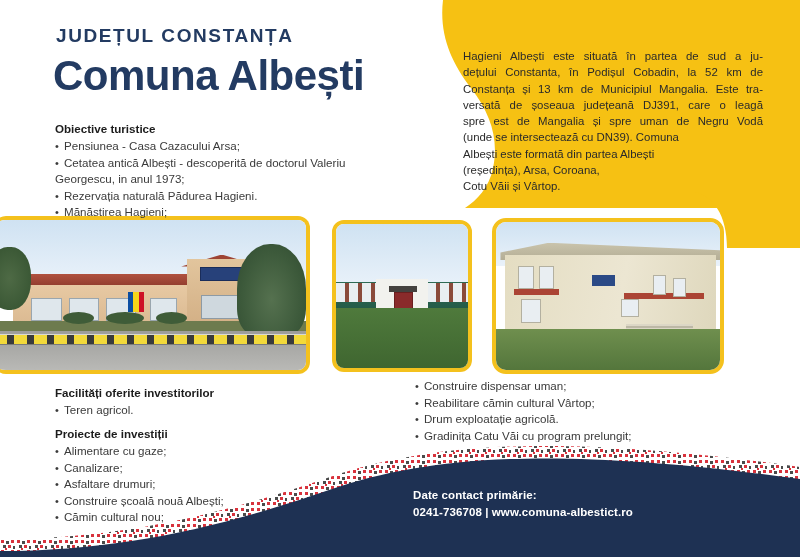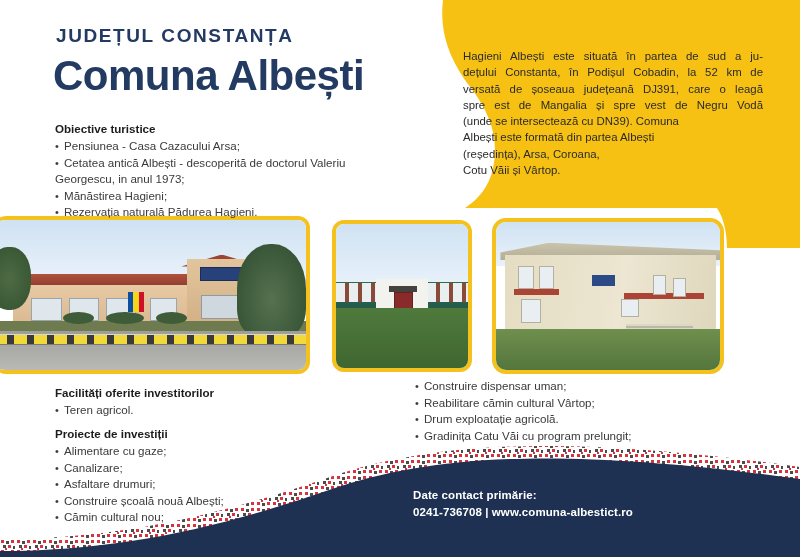--- a/index.html
+++ b/index.html
@@ -156,36 +156,37 @@
              L 405,0 Z" fill="#f6c113"></path>
     <path d="M 300,185 L 405,185 L 405,248 L 332,248 C 332,215 318,196 300,192 Z" fill="#f6c113"></path>
   </svg>
 
   <div class="kicker">JUDEȚUL CONSTANȚA</div>
   <div class="title">Comuna Albești</div>
 
   <div class="blob-text">
     <p class="just">Hagieni Albești este situată în partea de sud a ju-</p>
     <p class="just">dețului Constanta, în Podișul Cobadin, la 52 km de</p>
+    <p class="just">Constanța și 13 km de Municipiul Mangalia. Este tra-</p>
     <p class="just">versată de șoseaua județeană DJ391, care o leagă</p>
-    <p class="just">spre est de Mangalia și spre vest de Negru Vodă</p>
+    <p class="just">spre est de Mangalia și spre uman de Negru Vodă</p>
     <p class="rt">(unde se intersectează cu DN39). Comuna</p>
     <p class="rt">Albești este formată din partea Albești</p>
     <p class="rt">(reședința), Arsa, Coroana,</p>
     <p class="rt">Cotu Văii și Vârtop.</p>
   </div>
 
   <div class="block-objective">
     <div class="sec-head">Obiective turistice</div>
     <ul class="sec-list">
       <li>Pensiunea - Casa Cazacului Arsa;</li>
       <li>Cetatea antică Albești - descoperită de doctorul Valeriu</li>
       <li class="cont">Georgescu, in anul 1973;</li>
+      <li>Rezervația naturală Pădurea Hagieni.</li>
       <li>Mănăstirea Hagieni;</li>
-      <li>Rezervația naturală Pădurea Hagieni.</li>
     </ul>
   </div>
 
   <div class="photo p1">
     <div class="sky"></div>
     <div class="b1-lawn"></div>
     <div class="b1-roof"></div>
     <div class="b1-body"></div>
     <div class="b1-win" style="left:12%;top:52%;width:9%;height:14%;"></div>
     <div class="b1-win" style="left:24%;top:52%;width:9%;height:14%;"></div>

